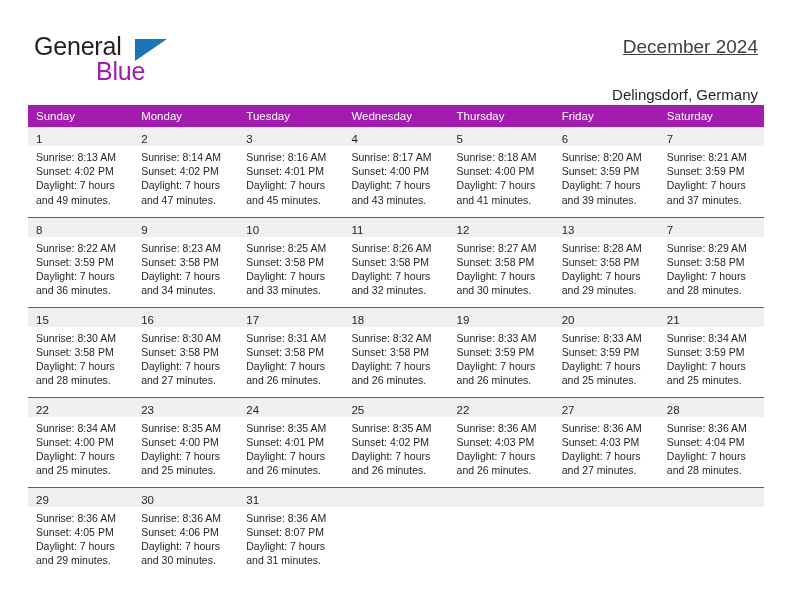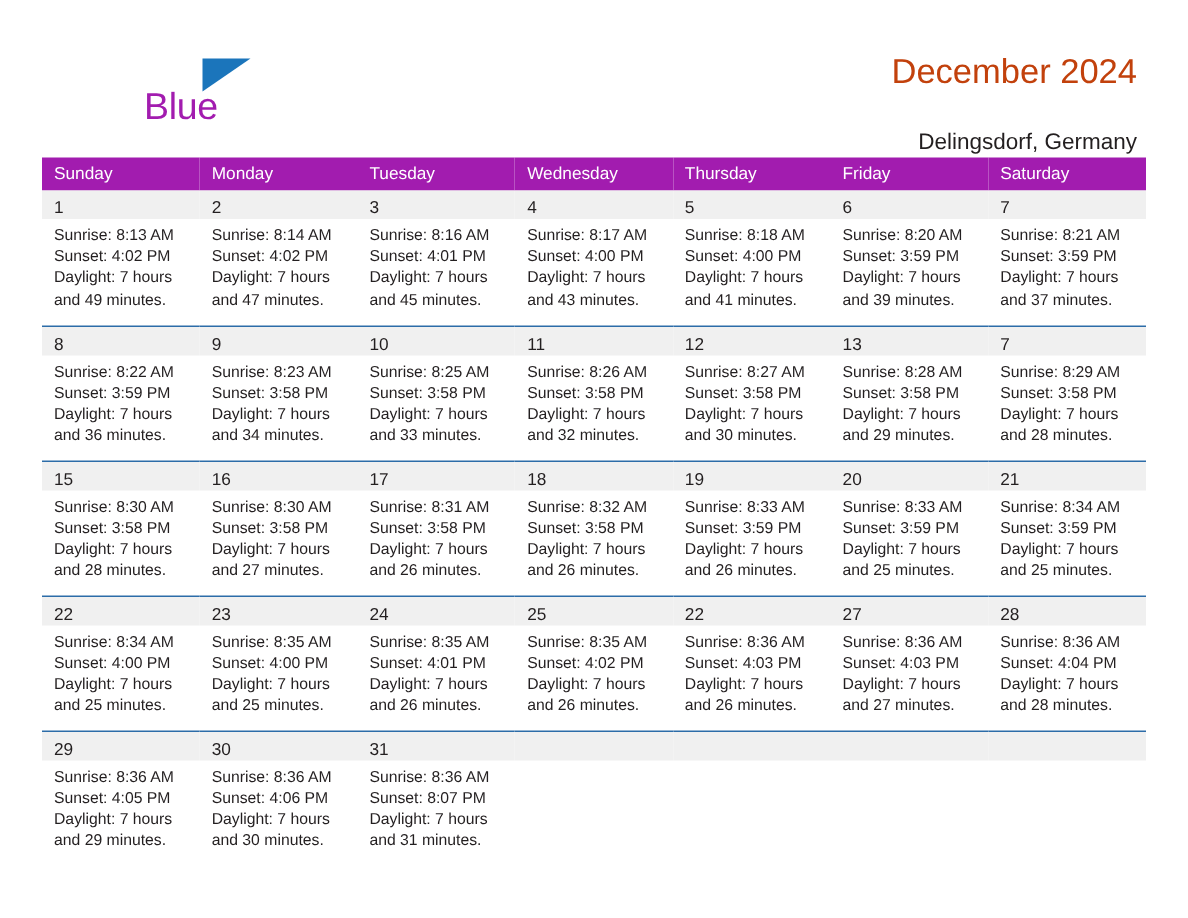--- a/index.html
+++ b/index.html
@@ -66,25 +66,26 @@
     border-bottom: 22px solid transparent;
   }
 
   .title-block {
     position: absolute;
     right: 6px;
     top: 0;
     text-align: right;
   }
   .month-title {
-    font-size: 23px;
+    font-size: 19px;
     font-weight: normal;
-    color: #c2410c;
+    color: #404040;
     line-height: 38px;
     white-space: nowrap;
+    text-decoration: underline;
   }
   .location {
     font-size: 15px;
     font-weight: normal;
     color: #231f20;
     line-height: 22px;
     margin-top: 18px;
     white-space: nowrap;
   }
 
@@ -154,20 +155,21 @@
   .cell.empty .cell-body { display: block; }
 </style>
 </head>
 <body>
 
 <div class="page">
 
   <div class="header">
 
     <div class="brand">
+      <span class="brand-general">General</span>
       <span class="brand-triangle"></span>
       <span class="brand-blue">Blue</span>
     </div>
 
     <div class="title-block">
       <div class="month-title">December 2024</div>
       <div class="location">Delingsdorf, Germany</div>
     </div>
 
   </div>

